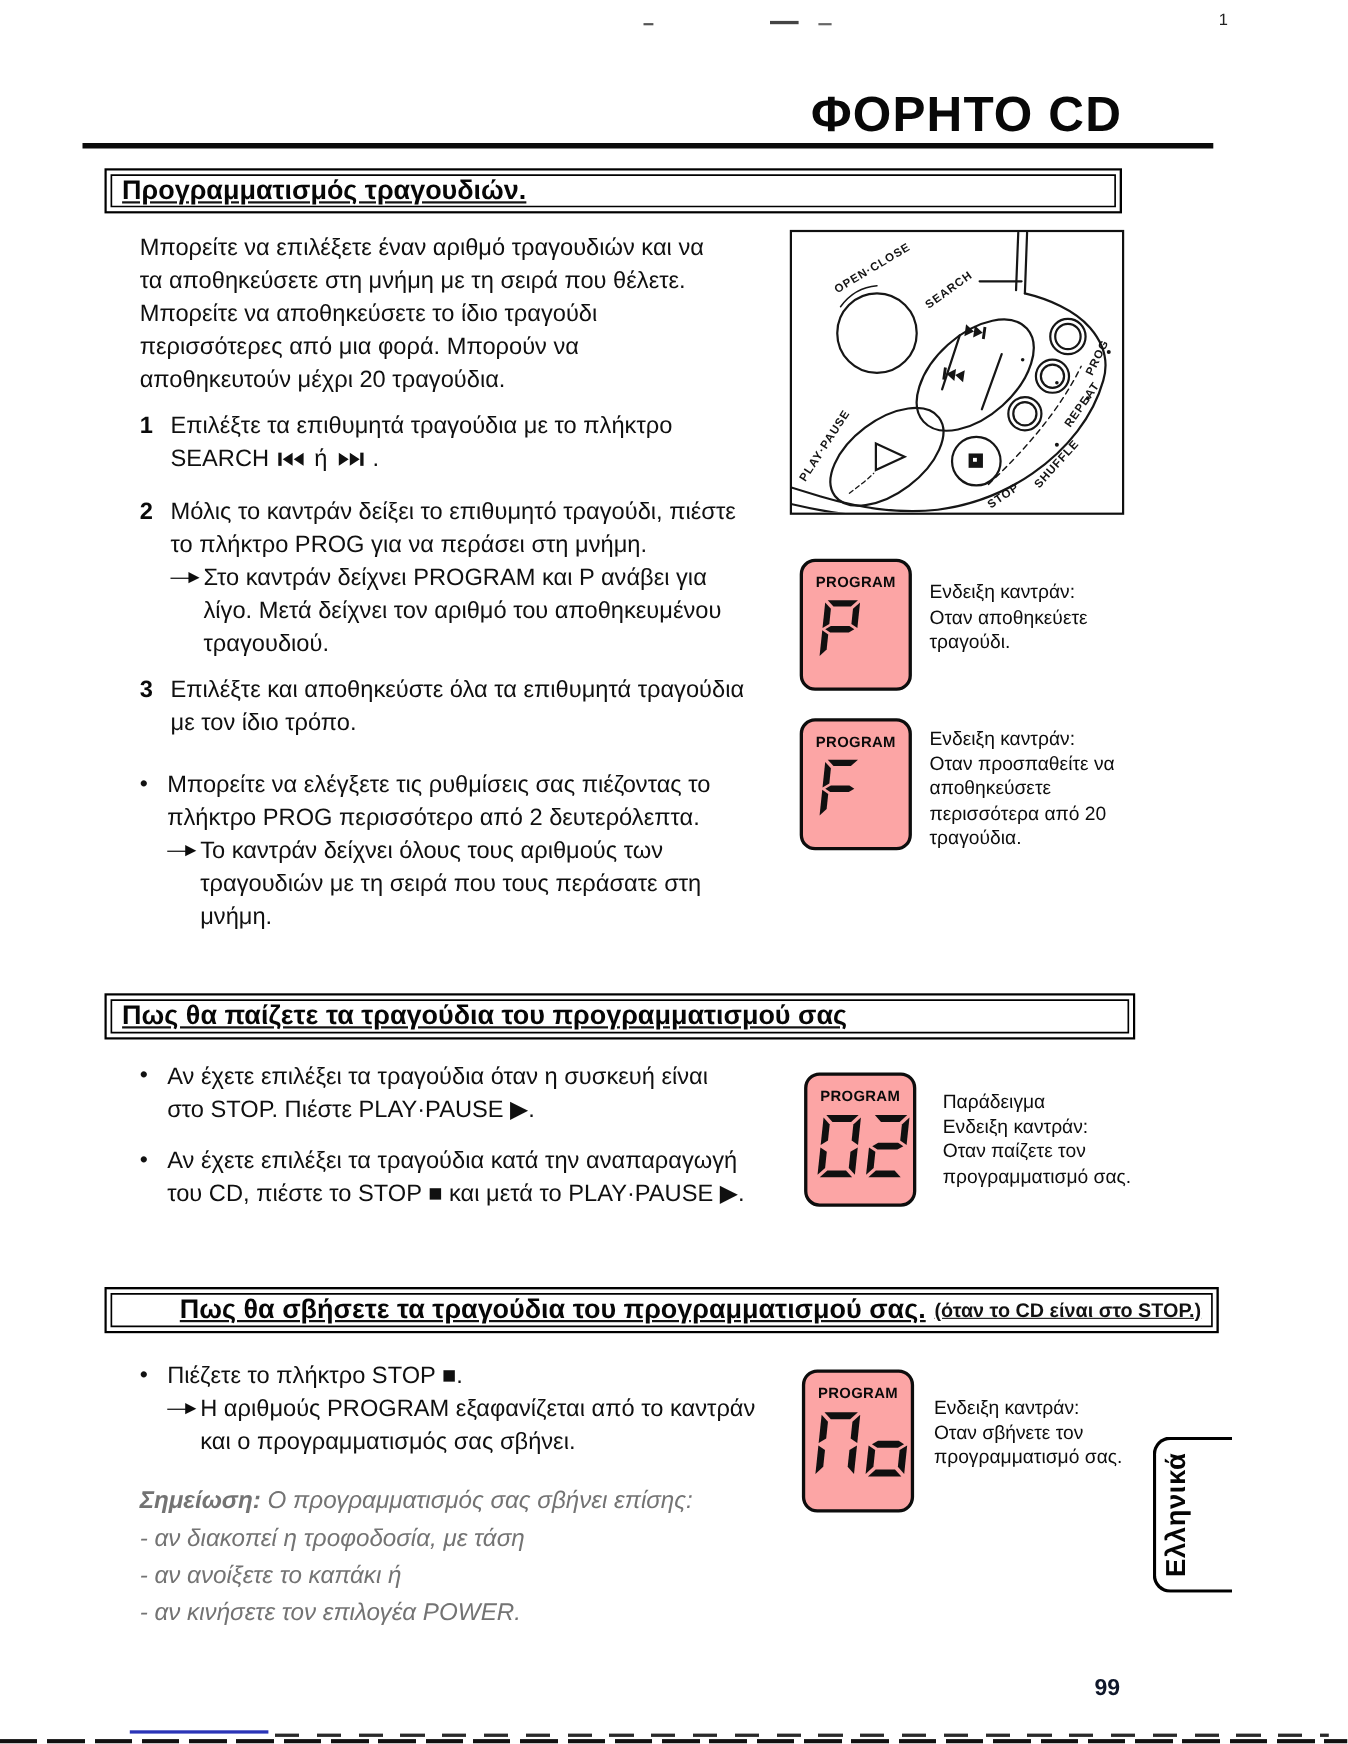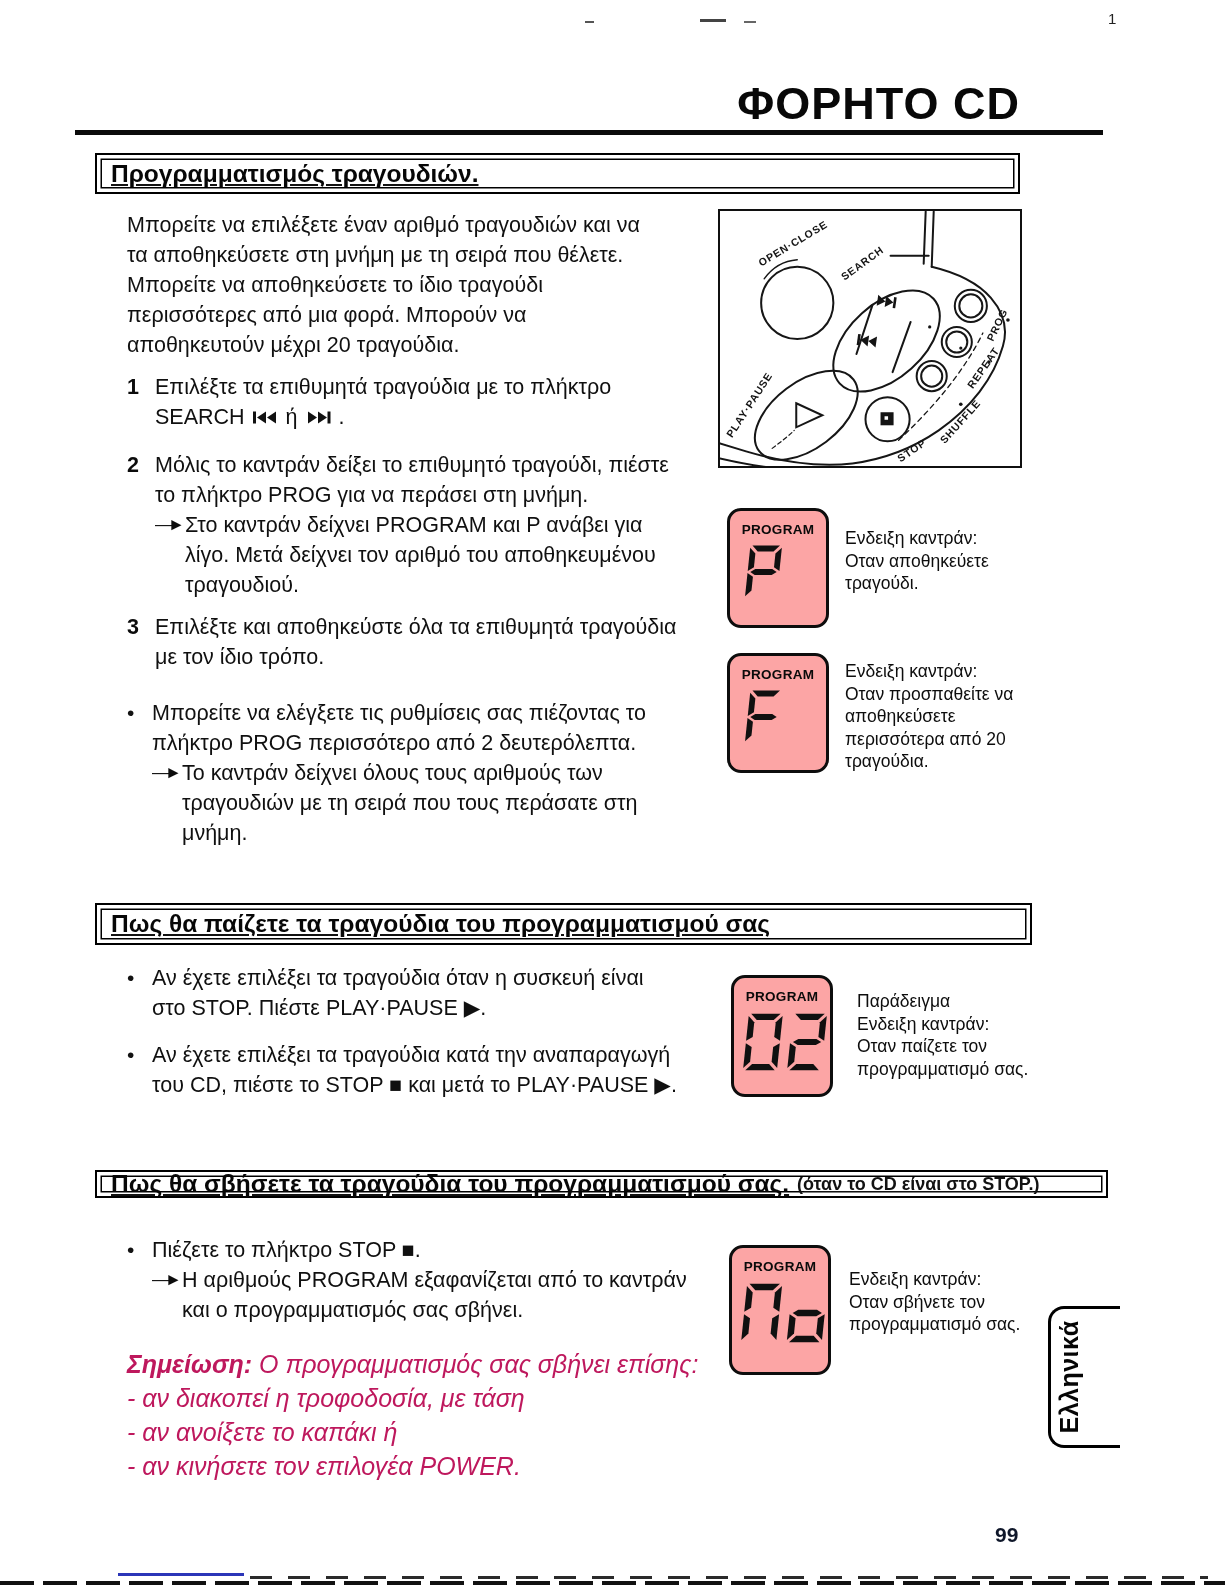--- a/index.html
+++ b/index.html
@@ -16,21 +16,21 @@
   
   .hbox{
     border:2.5px solid #000;box-sizing:border-box;background:#fff;
     box-shadow:inset 0 0 0 3.5px #fff, inset 0 0 0 5px #000;
     display:flex;align-items:center;padding:0 14px;text-decoration:underline;
   }
   .hbox .ht{font-size:24.5px;font-weight:bold;color:#070707;white-space:nowrap;}
   .hbox .ht-small{font-size:18px;font-weight:bold;margin-left:8px;white-space:nowrap;}
   .hb1{left:95px;top:153px;width:925px;height:41px;}
   .hb2{left:95px;top:903px;width:937px;height:42px;}
-  .hb3{left:95px;top:1170px;width:1013px;height:28px;}
+  .hb3{left:95px;top:1170px;width:1013px;height:42px;justify-content:flex-end;}
   .intro{left:127px;top:210px;width:600px;}
   
   .diagram{left:718px;top:209px;width:304px;height:259px;border:2.5px solid #101010;box-sizing:border-box;background:#fff;}
   .diagram svg{width:100%;height:100%;display:block;}
   .dlabel{font-size:10.5px;font-weight:bold;letter-spacing:0.9px;fill:#141414;font-family:"Liberation Sans",sans-serif;}
   
   .step{display:flex;}
   .num{flex:0 0 28px;font-size:21.5px;font-weight:bold;line-height:30px;color:#0b0b0b;}
   .brow{display:flex;}
   .bmark{flex:0 0 25px;font-size:21px;line-height:30px;}
@@ -54,21 +54,21 @@
   .d0{left:727px;top:508px;width:102px;height:120px;}
   .d1{left:727px;top:653px;width:102px;height:120px;}
   .d2{left:731px;top:975px;width:102px;height:122px;}
   .d3{left:729px;top:1245px;width:102px;height:130px;}
   .cap{font-size:17.5px;font-weight:normal;line-height:22.5px;white-space:pre-line;width:210px;color:#0d0d0d;}
   .c0{left:845px;top:527px;}
   .c1{left:845px;top:660px;}
   .c2{left:857px;top:990px;}
   .c3{left:849px;top:1268px;}
   
-  .note{left:127px;top:1347px;font-style:italic;font-size:25px;line-height:34px;color:#be185d;}
+  .note{left:127px;top:1347px;font-style:italic;font-size:22px;line-height:34px;color:#737373;}
   .note .nlabel{font-weight:bold;}
   
   .tab{left:1048px;top:1306px;width:72px;height:142px;border:3px solid #000;border-right:none;border-radius:16px 0 0 16px;box-sizing:border-box;}
   .tab .vtext{
     position:absolute;left:4px;top:50%;transform:translateY(-50%) rotate(180deg);
     writing-mode:vertical-rl;font-size:25px;font-weight:bold;letter-spacing:0.5px;color:#050505;white-space:nowrap;
   }
   .pagenum{left:995px;top:1523px;font-size:21px;font-weight:bold;color:#0f172a;}
   
   .art{background:#555;}

